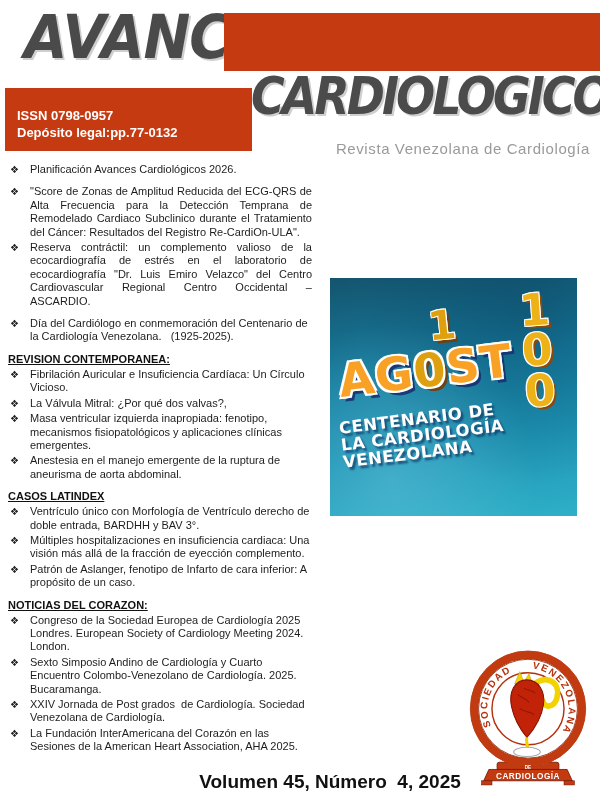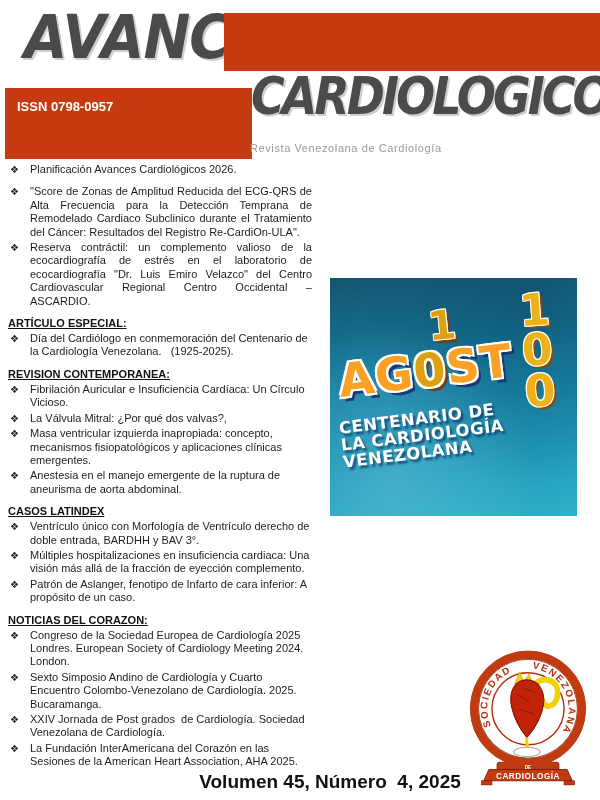--- a/index.html
+++ b/index.html
@@ -17,38 +17,38 @@
     color:#4a4a4a; letter-spacing:-1px;
     transform:scaleY(1.07); transform-origin:top left;
     text-shadow:2px 2px 0 #cfcfcf;
     white-space:nowrap;
   }
   .red-block-top {
     position:absolute; left:224px; top:13px; width:376px; height:58px;
     background:#c63a12;
   }
   .red-block-issn {
-    position:absolute; left:5px; top:88px; width:247px; height:71px;
+    position:absolute; left:5px; top:88px; width:247px; height:63px;
     background:#c63a12; color:#fff;
     font-size:13px; font-weight:bold; line-height:17px;
-    padding:10px 0 0 12px; box-sizing:border-box;
+    padding:19px 0 0 12px; box-sizing:border-box;
   }
   .title-cardiologicos {
     position:absolute; left:251px; top:66px; width:349px;
     font-family:"DejaVu Sans", sans-serif;
     font-size:46px; font-weight:bold; font-style:italic;
     color:#4b4b4b; letter-spacing:-3px;
     transform:scaleY(1.12); transform-origin:top left;
     text-shadow:2px 2px 0 #cfcfcf;
     white-space:nowrap;
   }
   .subtitle {
     position:absolute; left:250px; top:141px; width:340px;
-    text-align:left; color:#9a9a9a;
-    font-size:11px; line-height:15.5px; letter-spacing:0.6px;
+    text-align:right; color:#9a9a9a;
+    font-size:15px; line-height:15.5px; letter-spacing:0.6px;
   }
 
   
   .toc {
     position:absolute; left:8px; top:163px; width:304px;
     color:#1d1d1d;
   }
   .toc-section { margin-bottom:9px; }
   .toc-heading {
     margin:0 0 3px 0; font-size:11px; font-weight:bold;
@@ -121,20 +121,21 @@
 </style>
 </head>
 <body>
 
 <div class="page">
 
   <div class="title-avances">AVANCES</div>
   <div class="red-block-top"></div>
   <div class="red-block-issn">
     <div>ISSN 0798-0957</div>
+    <div>Depósito legal:pp.77-0132</div>
   </div>
   <div class="title-cardiologicos">CARDIOLOGICOS</div>
   <div class="subtitle">
     <div>Revista Venezolana de Cardiología</div>
   </div>
 
   <div class="toc">
     <section class="toc-section">
 
     <div class="toc-item">
@@ -150,21 +151,20 @@
       <span class="item-text justify">"Score de Zonas de Amplitud Reducida del ECG-QRS de Alta Frecuencia para la Detección Temprana de Remodelado Cardiaco Subclinico durante el Tratamiento del Cáncer: Resultados del Registro Re-CardiOn-ULA".</span>
     </div>
 
     <div class="toc-item">
       <span class="bullet">❖</span>
       <span class="item-text justify">Reserva contráctil: un complemento valioso de la ecocardiografía de estrés en el laboratorio de ecocardiografía "Dr. Luis Emiro Velazco" del Centro Cardiovascular Regional Centro Occidental – ASCARDIO.</span>
     </div>
   </section>
 
     <section class="toc-section">
-      <h2 class="toc-heading">ARTÍCULO ESPECIAL:</h2>
 
     <div class="toc-item">
       <span class="bullet">❖</span>
       <span class="item-text">Día del Cardiólogo en conmemoración del Centenario de la Cardiología Venezolana.&nbsp;&nbsp; (1925-2025).</span>
     </div>
   </section>
 
     <section class="toc-section">
       <h2 class="toc-heading">REVISION CONTEMPORANEA:</h2>
 
@@ -173,21 +173,21 @@
       <span class="item-text">Fibrilación Auricular e Insuficiencia Cardíaca: Un Círculo Vicioso.</span>
     </div>
 
     <div class="toc-item">
       <span class="bullet">❖</span>
       <span class="item-text">La Válvula Mitral: ¿Por qué dos valvas?,</span>
     </div>
 
     <div class="toc-item">
       <span class="bullet">❖</span>
-      <span class="item-text">Masa ventricular izquierda inapropiada: concepto, mecanismos fisiopatológicos y aplicaciones clínicas emergentes.</span>
+      <span class="item-text">Masa ventricular izquierda inapropiada: fenotipo, mecanismos fisiopatológicos y aplicaciones clínicas emergentes.</span>
     </div>
 
     <div class="toc-item">
       <span class="bullet">❖</span>
       <span class="item-text">Anestesia en el manejo emergente de la ruptura de aneurisma de aorta abdominal.</span>
     </div>
   </section>
 
     <section class="toc-section">
       <h2 class="toc-heading">CASOS LATINDEX</h2>

